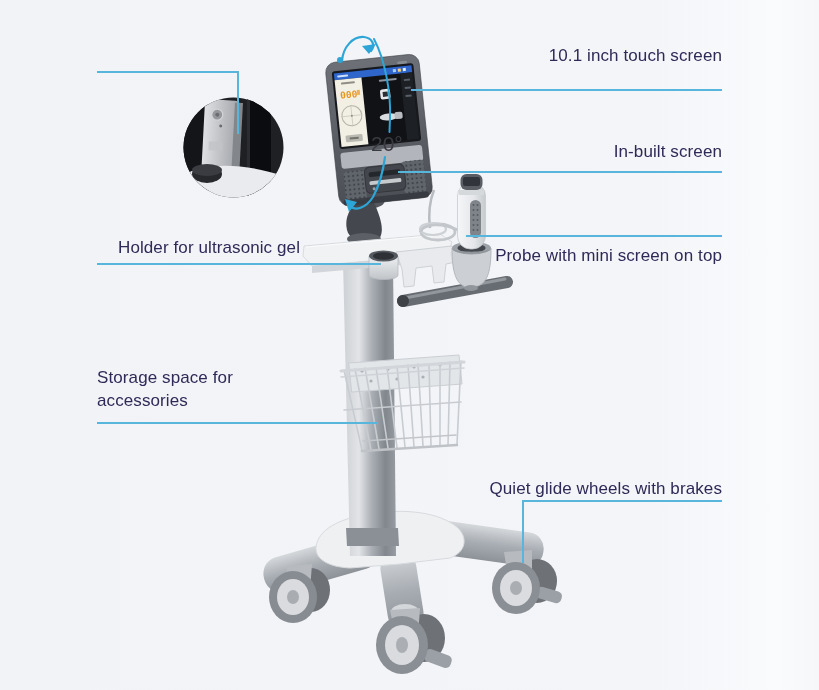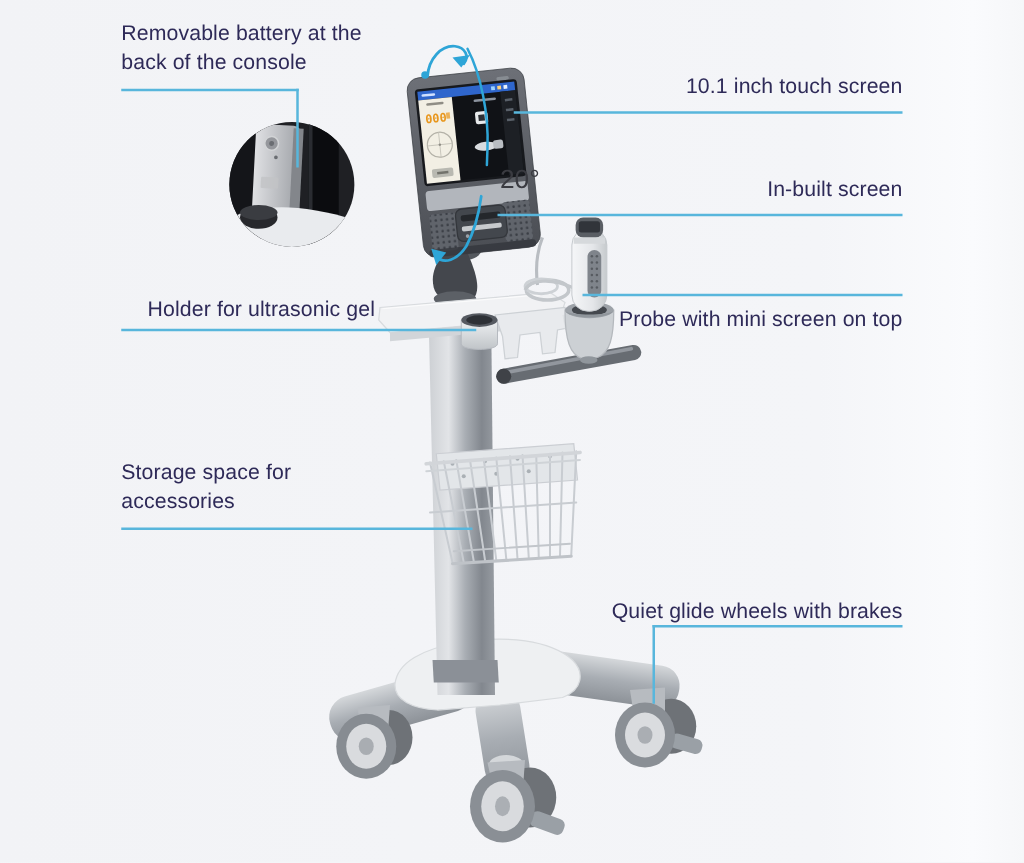--- a/index.html
+++ b/index.html
@@ -14,27 +14,27 @@
   #ln-batt-h{left:97px;top:71px;width:142px;}
   #ln-batt-v{left:237px;top:71px;height:63px;}
   #ln-touch{left:411px;top:89px;width:311px;}
   #ln-print{left:398px;top:171px;width:324px;}
   #ln-gel{left:97px;top:263px;width:284px;}
   #ln-probe{left:466px;top:235px;width:256px;}
   #ln-stor{left:97px;top:422px;width:281px;}
   #ln-wheel-h{left:522px;top:500px;width:200px;}
   #ln-wheel-v{left:522px;top:500px;height:63px;}
   #lab-batt{left:97px;top:15px;}
-  #lab-touch{right:97px;top:57px;margin-left:48px;}
+  #lab-touch{right:97px;top:44px;margin-left:48px;}
   #lab-print{right:97px;top:140px;}
   #lab-gel{left:97px;top:236px;white-space:nowrap;margin-left:21px;}
   #lab-probe{right:97px;top:244px;}
   #lab-stor{left:97px;top:366px;}
   #lab-wheel{right:97px;top:477px;}
-  #tilt{position:absolute;z-index:3;left:371px;top:133px;font-size:21px;line-height:22px;color:#3a3b41;margin-left:29px;}
+  #tilt{position:absolute;z-index:3;left:371px;top:133px;font-size:21px;line-height:22px;color:#3a3b41;}
 </style>
 </head>
 <body>
 
 <div class="stage">
 
   <svg class="art" width="819" height="690" viewBox="0 0 819 690">
     <defs>
       <linearGradient id="gradBody" x1="0" y1="0" x2="0" y2="1">
         <stop offset="0" stop-color="#6d7077"></stop>
@@ -281,24 +281,20 @@
   <div class="cl h" id="ln-batt-h"></div>
   <div class="cl v" id="ln-batt-v"></div>
   <div class="cl h" id="ln-touch"></div>
   <div class="cl h" id="ln-print"></div>
   <div class="cl h" id="ln-gel"></div>
   <div class="cl h" id="ln-probe"></div>
   <div class="cl h" id="ln-stor"></div>
   <div class="cl h" id="ln-wheel-h"></div>
   <div class="cl v" id="ln-wheel-v"></div>
 
-  <div class="label" id="lab-batt">
-    <div>Removable battery at the</div>
-    <div>back of the console</div>
-  </div>
   <div class="label r" id="lab-touch">10.1 inch touch screen</div>
   <div class="label r" id="lab-print">In-built screen</div>
   <div class="label" id="lab-gel">Holder for ultrasonic gel</div>
   <div class="label" id="lab-stor">
     <div>Storage space for</div>
     <div>accessories</div>
   </div>
   <div class="label r" id="lab-probe">Probe with mini screen on top</div>
   <div class="label r" id="lab-wheel">Quiet glide wheels with brakes</div>
 

